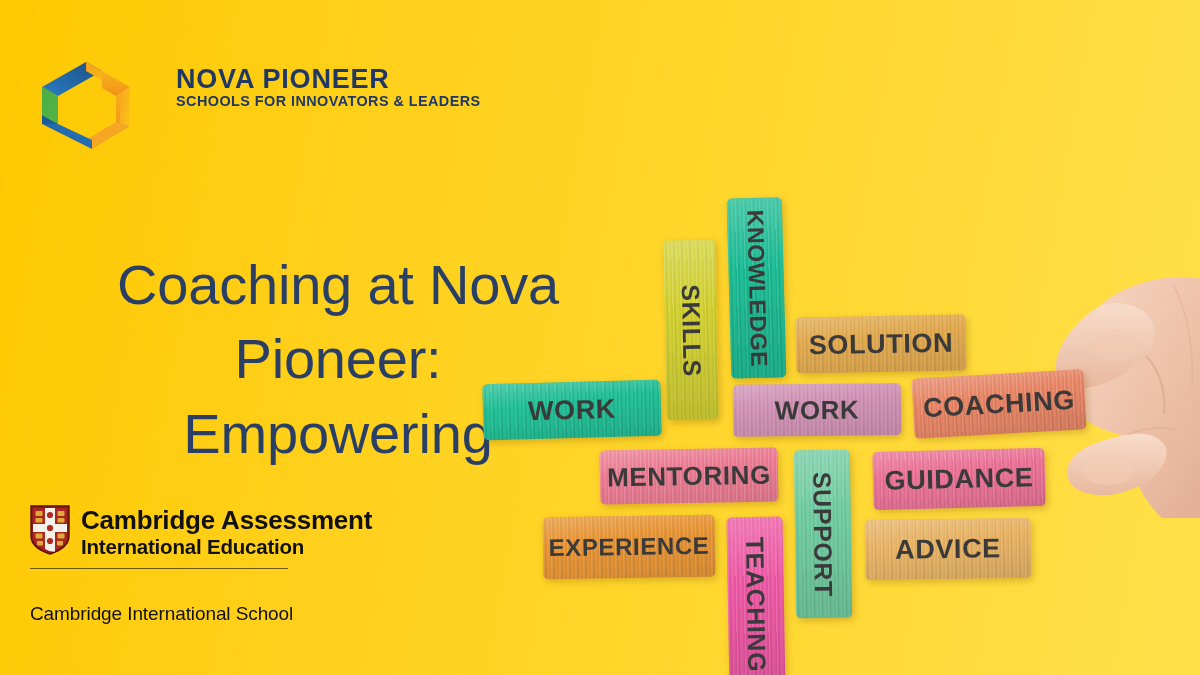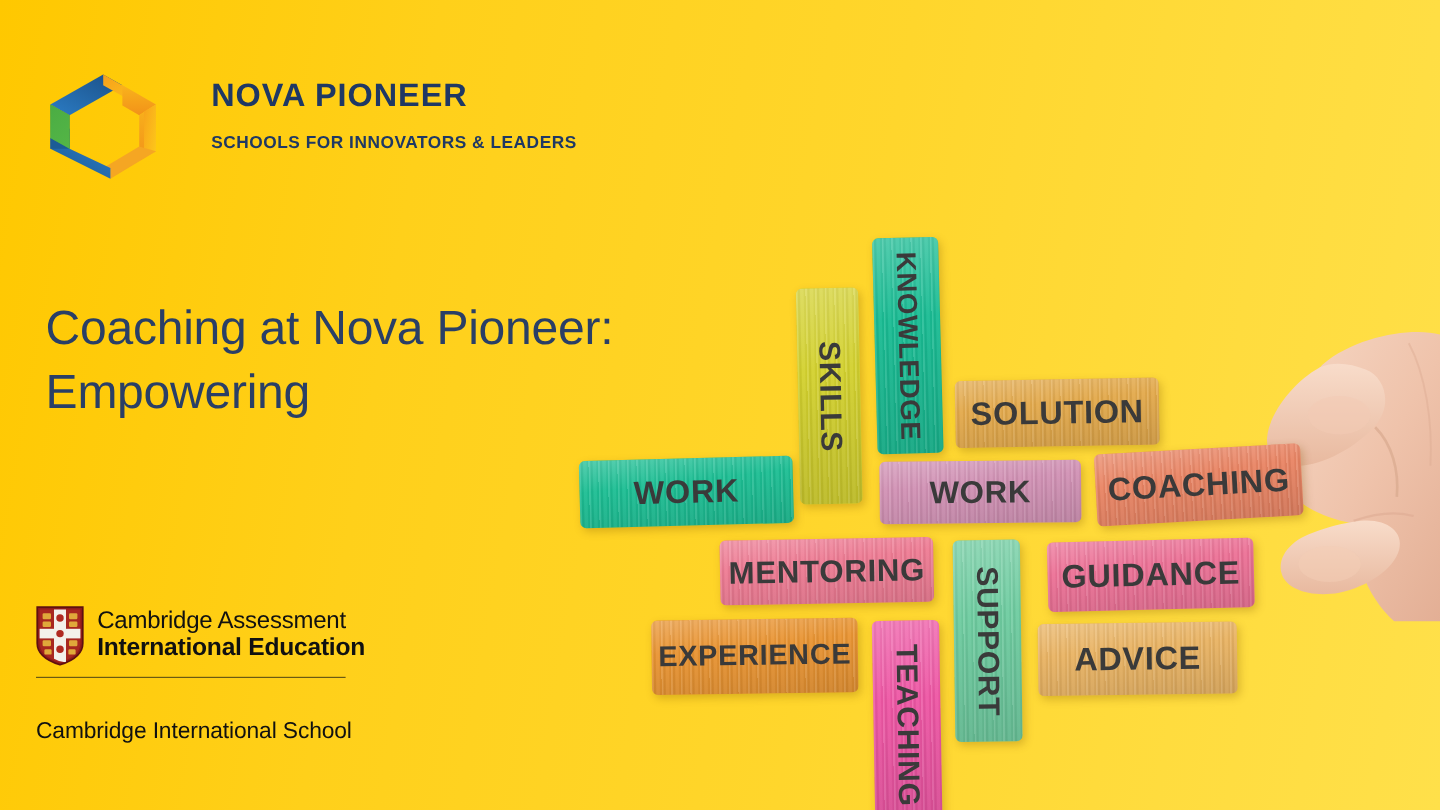--- a/index.html
+++ b/index.html
@@ -16,37 +16,38 @@
   
   #np-logo{position:absolute;left:36px;top:58px;width:380px;height:95px;}
   #np-mark{position:absolute;left:0;top:2px;width:104px;height:92px;}
   #np-word{position:absolute;left:140px;top:8px;}
   #np-title{
     font-weight:bold;font-size:27px;letter-spacing:0.8px;color:#1F3864;
     line-height:1;white-space:nowrap;
   }
   #np-tagline{
     font-weight:bold;font-size:14.4px;letter-spacing:0.45px;color:#1F3864;
-    margin-top:18px;white-space:nowrap;
+    margin-top:0;white-space:nowrap;
   }
 
   
   #headline{
     position:absolute;left:38px;top:248px;width:600px;
-    font-size:40px;line-height:1.33;color:#2A3F66;font-weight:400;
+    font-size:56px;line-height:1.33;color:#2A3F66;font-weight:400;
     letter-spacing:-0.2px;
+    text-align:center;
   }
   #headline span{display:block;}
 
   
   #cam{position:absolute;left:30px;top:505px;width:280px;}
   #cam-top{display:flex;align-items:flex-start;gap:11px;}
   #cam-shield{width:40px;height:50px;flex:0 0 auto;}
   #cam-words{padding-top:1px;}
-  #cam-l1{font-size:20px;font-weight:normal;color:#111;line-height:1.12;white-space:nowrap;letter-spacing:-0.2px;}
+  #cam-l1{font-size:26px;font-weight:bold;color:#111;line-height:1.12;white-space:nowrap;letter-spacing:-0.2px;}
   #cam-l2{font-size:20.5px;font-weight:bold;color:#111;line-height:1.16;white-space:nowrap;letter-spacing:-0.2px;}
   #cam-rule{height:1px;background:#6b5a12;margin:9px 0 8px 0;width:258px;}
   #cam-l3{font-size:19px;color:#111;white-space:nowrap;letter-spacing:-0.1px;margin-top:34px;}
 
   
   .blk{
     position:absolute;
     border-radius:5px;
     display:flex;align-items:center;justify-content:center;
     box-shadow:2px 3px 7px rgba(120,80,0,.28);

